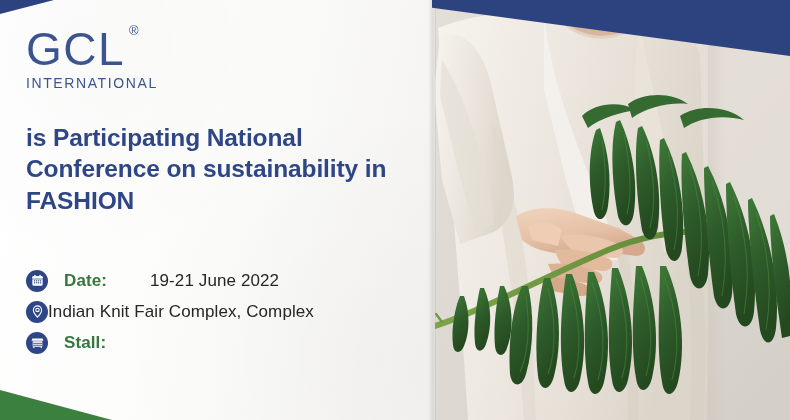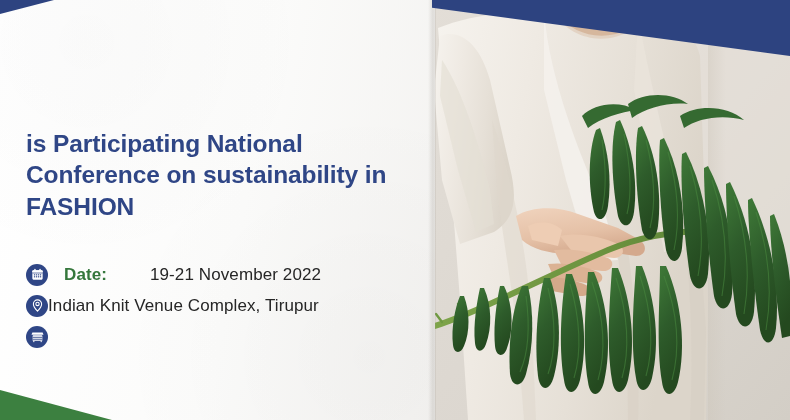--- a/index.html
+++ b/index.html
@@ -108,28 +108,27 @@
     left: 26px;
     top: 122px;
     width: 400px;
     color: #2f4686;
     font-family: "Liberation Sans", sans-serif;
     font-size: 24.5px;
     font-weight: bold;
     line-height: 1.28;
     letter-spacing: -0.1px;
     z-index: 5;
-    margin-top: 6px;
   }
 
   
   .details {
     position: absolute;
     left: 26px;
-    top: 259px;
+    top: 265px;
     width: 400px;
     z-index: 5;
   }
   .detail-row {
     display: flex;
     align-items: center;
     height: 31px;
   }
   .detail-icon {
     flex: 0 0 auto;
@@ -324,20 +323,26 @@
 
   <div class="photo-edge"></div>
 
   <div class="photo-diagonal"></div>
 
   <div class="left-panel"></div>
 
   <div class="corner-blue-tl"></div>
   <div class="corner-green-bl"></div>
 
+  <div class="logo-block">
+    <div class="logo-mark">
+      <span>GCL</span><span class="logo-reg">®</span>
+    </div>
+    <div class="logo-sub">INTERNATIONAL</div>
+  </div>
 
   <div class="headline">is Participating National Conference on sustainability in FASHION</div>
 
   <div class="details">
 
     <div class="detail-row">
       <span class="detail-icon">
         <svg width="13" height="13" viewBox="0 0 24 24" fill="none">
           <rect x="2.5" y="4" width="19" height="17.5" rx="2" fill="#ffffff"></rect>
           <rect x="2.5" y="4" width="19" height="4.6" rx="2" fill="#ffffff"></rect>
@@ -350,41 +355,42 @@
             <rect x="12.8" y="11.6" width="2.3" height="2.1"></rect>
             <rect x="16.5" y="11.6" width="2.3" height="2.1"></rect>
             <rect x="5.4" y="15.2" width="2.3" height="2.1"></rect>
             <rect x="9.1" y="15.2" width="2.3" height="2.1"></rect>
             <rect x="12.8" y="15.2" width="2.3" height="2.1"></rect>
             <rect x="16.5" y="15.2" width="2.3" height="2.1"></rect>
           </g>
         </svg>
       </span>
       <span class="detail-label">Date:</span>
-      <span class="detail-value">19-21 November 2022</span>
+      <span class="detail-value">19-21 June 2022</span>
     </div>
 
     <div class="detail-row">
       <span class="detail-icon">
         <svg width="13" height="13" viewBox="0 0 24 24" fill="none">
           <path d="M12 1.6c-4.2 0-7.6 3.4-7.6 7.6 0 5.6 7.6 13.2 7.6 13.2s7.6-7.6 7.6-13.2c0-4.2-3.4-7.6-7.6-7.6z" fill="none" stroke="#ffffff" stroke-width="2"></path>
           <circle cx="12" cy="9.2" r="3.1" fill="none" stroke="#ffffff" stroke-width="2"></circle>
         </svg>
       </span>
-      <span class="detail-value">Indian Knit Venue Complex, Tirupur</span>
+      <span class="detail-value">Indian Knit Fair Complex, Complex</span>
     </div>
 
     <div class="detail-row">
       <span class="detail-icon">
         <svg width="13" height="13" viewBox="0 0 24 24" fill="none">
           <path d="M2.5 4.5h19l1.6 4.2H0.9z" fill="#ffffff"></path>
           <rect x="3" y="9.6" width="18" height="10.4" rx="1.3" fill="#ffffff"></rect>
           <rect x="3" y="12.6" width="18" height="1.6" fill="#2f4686"></rect>
           <rect x="3" y="16.2" width="18" height="1.6" fill="#2f4686"></rect>
           <rect x="4.2" y="20" width="2" height="2.4" fill="#ffffff"></rect>
           <rect x="17.8" y="20" width="2" height="2.4" fill="#ffffff"></rect>
         </svg>
       </span>
+      <span class="detail-label">Stall:</span>
     </div>
 
   </div>
 
 </div>
 
 </body></html>

